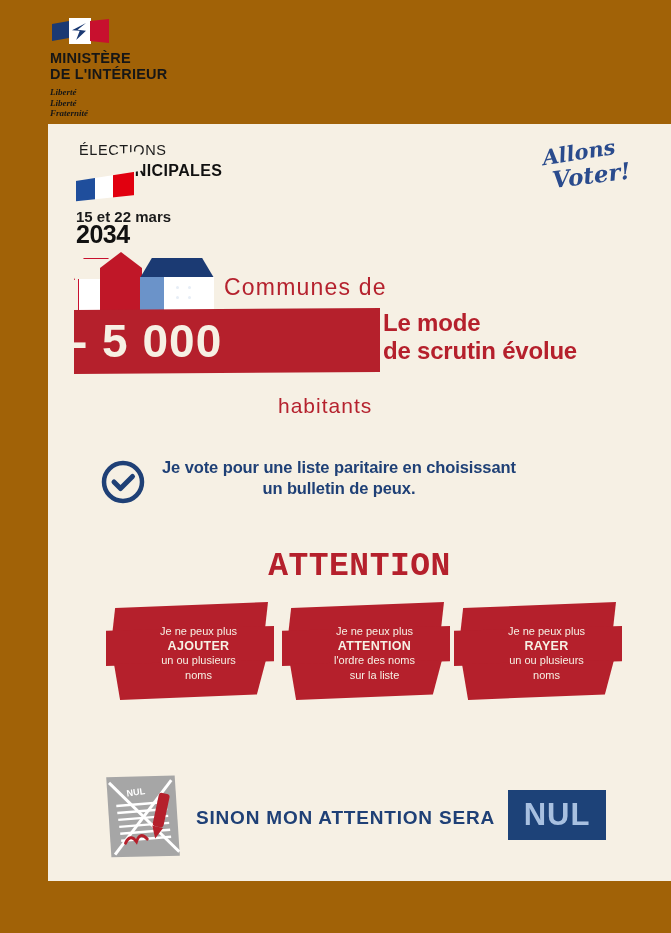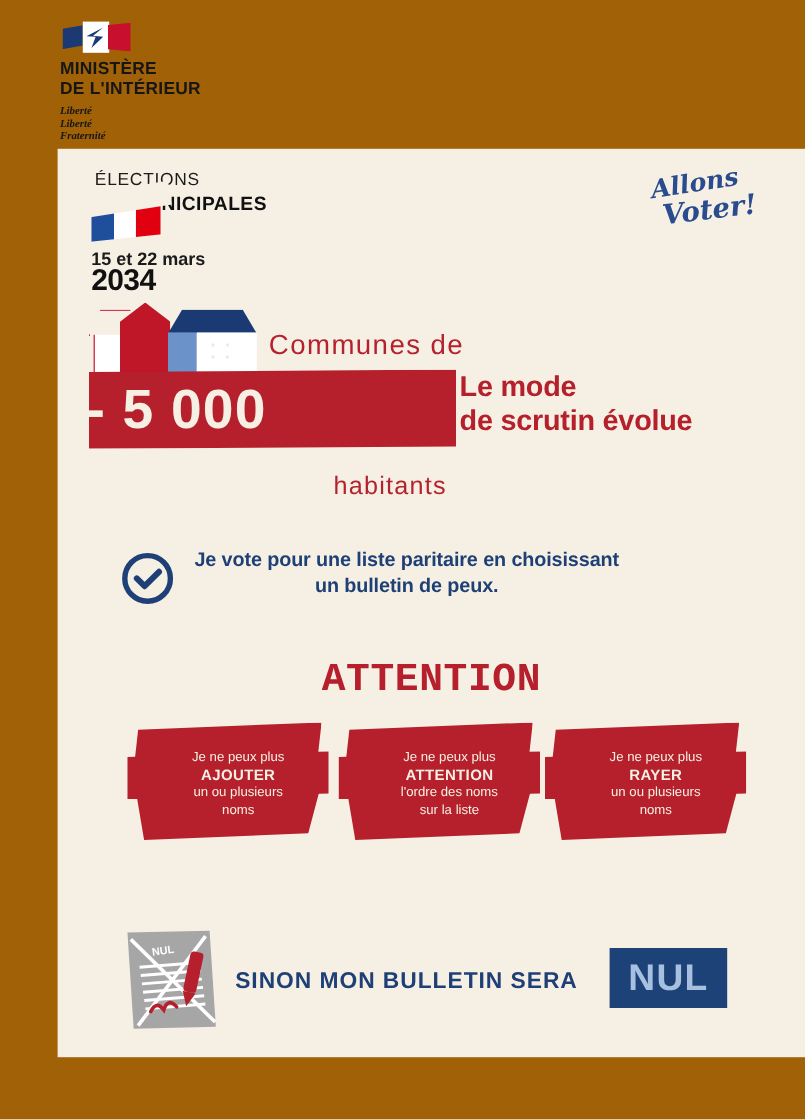--- a/index.html
+++ b/index.html
@@ -374,21 +374,21 @@
             <line x1="78" y1="20" x2="12" y2="86"></line>
           </g>
           <g transform="rotate(20 58 60)">
             <rect x="54" y="30" width="11" height="34" rx="3" fill="#b5202c"></rect>
             <polygon points="54,64 65,64 59.5,76" fill="#b5202c"></polygon>
           </g>
           <path d="M24 76 q6 -9 11 0 q5 -10 11 -1" stroke="#b5202c" stroke-width="3" fill="none" stroke-linecap="round"></path>
         </g>
       </svg>
     </span>
-    <div class="nul-line">SINON MON BULLETIN SERA</div>
+    <div class="nul-line">SINON MON ATTENTION SERA</div>
     <div class="nul-badge">
       <span>NUL</span>
     </div>
 
   </div>
 
   <div class="credit"></div>
 </div>
 
 </body></html>

